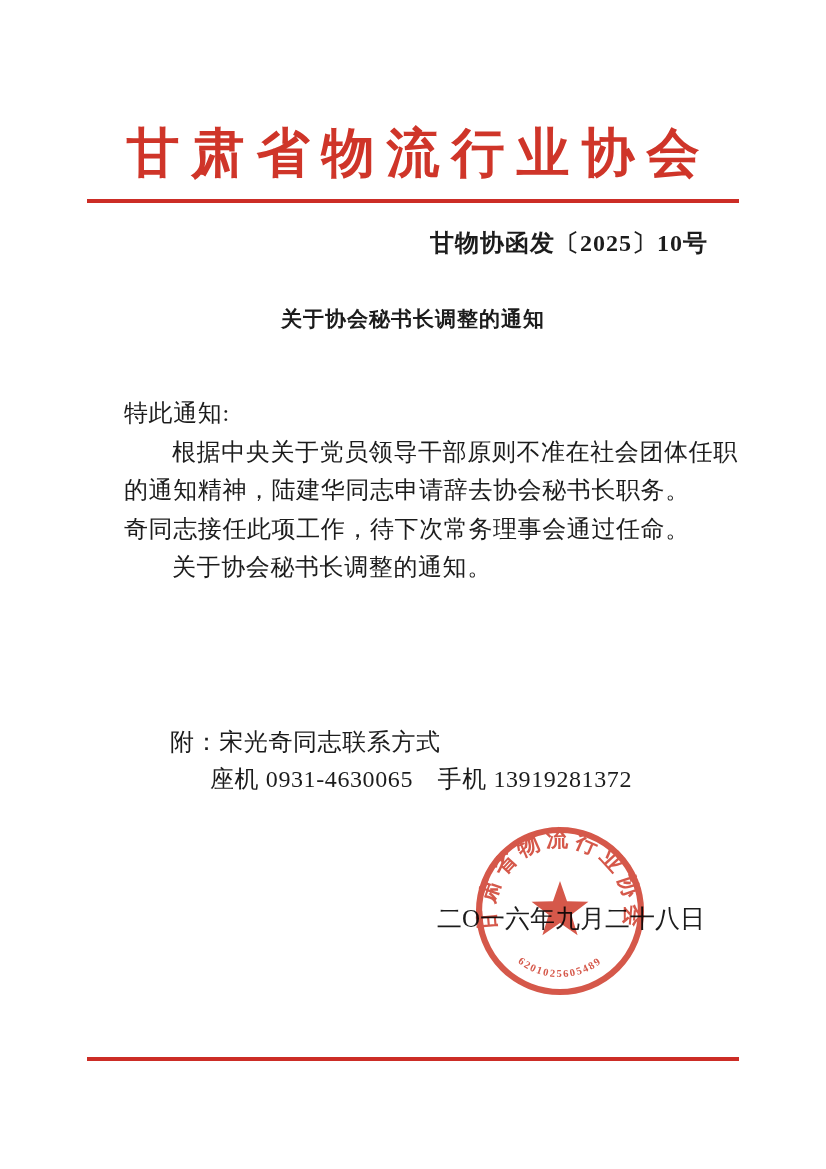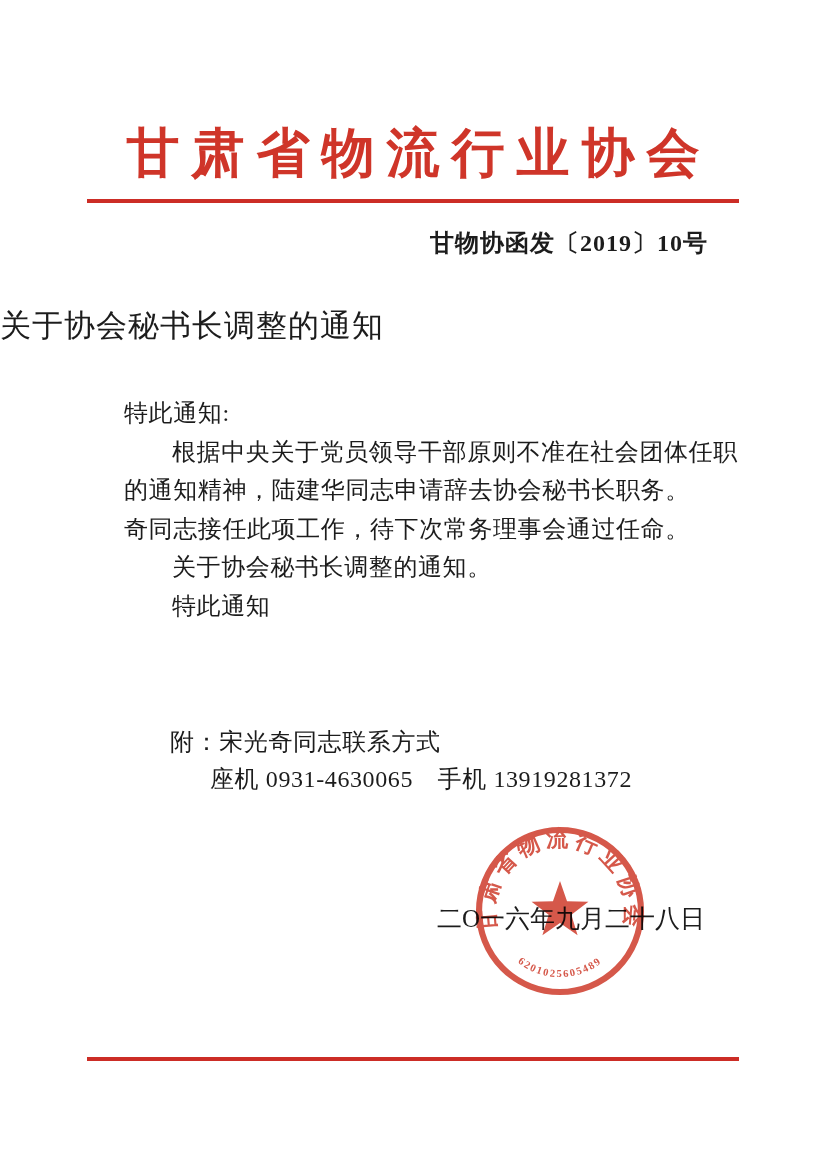--- a/index.html
+++ b/index.html
@@ -37,22 +37,22 @@
   .red-rule.bottom{top:1057px;}
   .doc-number{
     position:absolute;top:227px;right:118px;
     font-size:24px;font-weight:700;
     letter-spacing:1px;
     white-space:nowrap;
   }
   .notice-title{
     position:absolute;top:305px;left:0;right:0;
     margin:0;
-    text-align:left;
-    font-size:31px;font-weight:400;
+    text-align:center;
+    font-size:21px;font-weight:700;
     letter-spacing:1px;
     white-space:nowrap;
   }
   .body-block{
     position:absolute;top:394px;left:124px;width:600px;
     font-size:24px;line-height:38.5px;
     letter-spacing:0.6px;
   }
   .body-line{white-space:nowrap;}
   .body-line.indent{text-indent:48px;}
@@ -81,32 +81,31 @@
 </style>
 </head>
 <body>
 
 <div class="page">
 
   <h1 class="org-title">甘肃省物流行业协会</h1>
 
   <div class="red-rule top"></div>
 
-  <div class="doc-number">甘物协函发〔2019〕10号</div>
+  <div class="doc-number">甘物协函发〔2025〕10号</div>
 
   <h2 class="notice-title">关于协会秘书长调整的通知</h2>
 
   <div class="body-block">
     <div class="body-line salutation">特此通知:</div>
     <div id="body-lines">
         <div class="body-line indent">根据中央关于党员领导干部原则不准在社会团体任职</div>
         <div class="body-line">的通知精神，陆建华同志申请辞去协会秘书长职务。</div>
         <div class="body-line">奇同志接任此项工作，待下次常务理事会通过任命。</div>
         <div class="body-line indent">关于协会秘书长调整的通知。</div>
-        <div class="body-line indent">特此通知</div>
       </div>
   </div>
 
   <div class="attachment">
     <div class="att-line1">附：宋光奇同志联系方式</div>
     <div class="att-line2">座机 0931-4630065　手机 13919281372</div>
   </div>
 
   <div class="sign-date">二O一六年九月二十八日</div>
 

